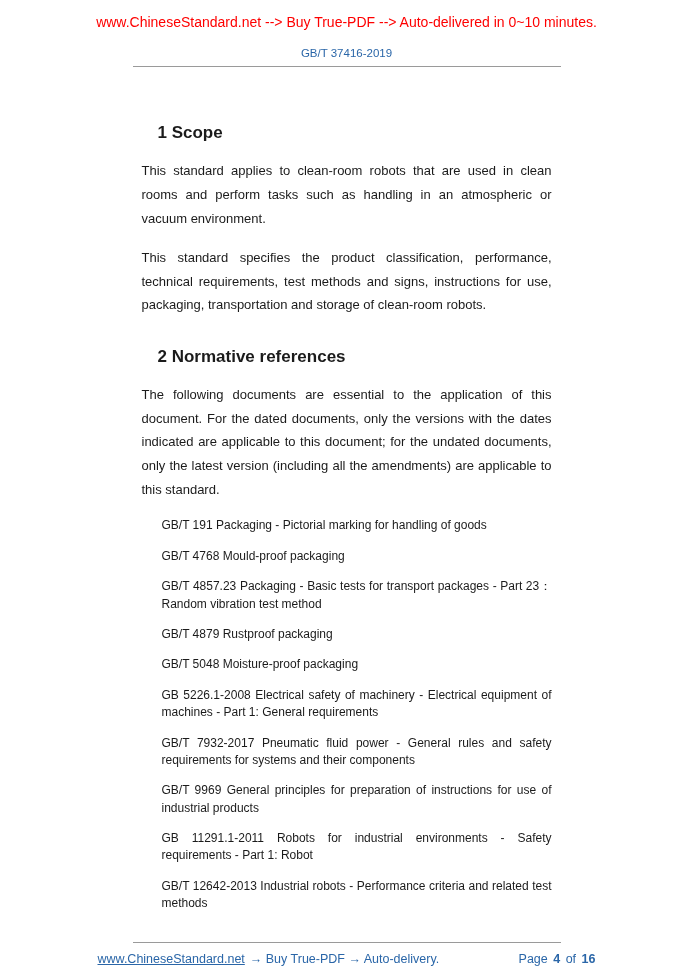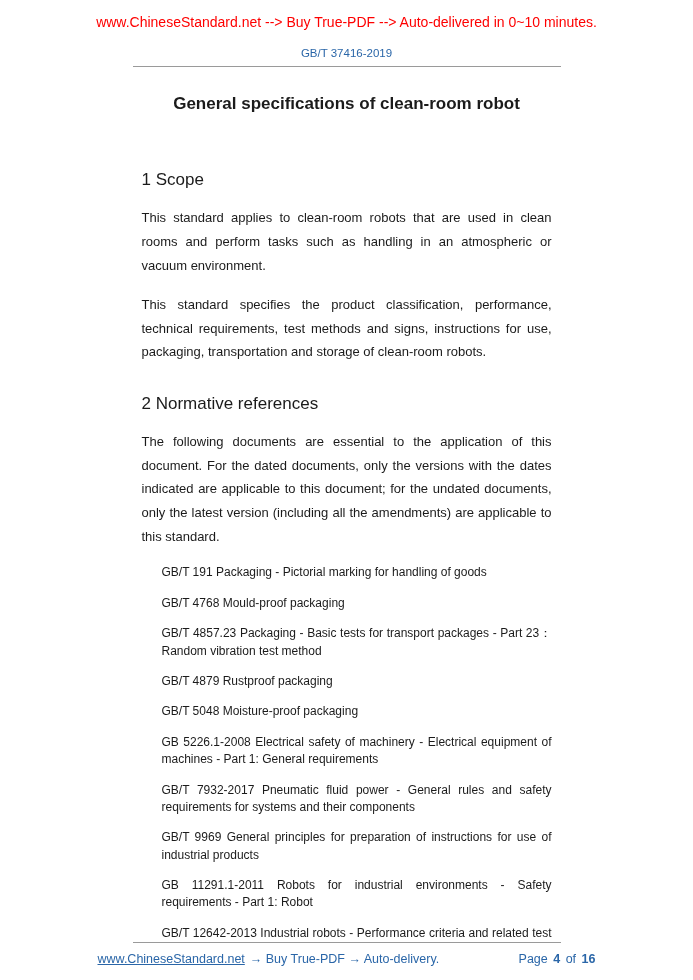--- a/index.html
+++ b/index.html
@@ -8,21 +8,21 @@
     width: 618px; height: 980px; margin: 0 auto; background: #ffffff;
     position: relative; overflow: hidden;
     font-family: "Liberation Sans", sans-serif; color: #1b1b1b;
   }
   .header { text-align: center; padding-top: 13px; }
   .promo { color: #fe0000; font-size: 14px; line-height: 1.3; }
   .docnum { color: #2a66a8; font-size: 11.5px; margin-top: 16px; }
   .rule { border: none; border-top: 1px solid #9a9a9a; margin: 7px 95px 0 95px; }
   .content { padding: 0 104px; }
   .doc-title { font-size: 17px; font-weight: bold; text-align: center; margin: 27px 0 0; }
-  .section-heading { font-size: 17px; font-weight: normal; margin: 56px 0 0; }
+  .section-heading { font-size: 17px; font-weight: bold; margin: 56px 16px 0; }
   .section-heading.second { margin-top: 30px; }
   .body-par { font-size: 13px; line-height: 1.82; text-align: justify; margin: 16px 0 0; }
   .refs { margin-top: 16px; }
   .ref { font-size: 12px; line-height: 1.45; text-align: justify; margin: 0 0 13px 20px; }
   .footer { position: absolute; left: 0; right: 0; bottom: 0; padding-bottom: 14px; background: #ffffff; }
   .footer-rule { border: none; border-top: 1px solid #9a9a9a; margin: 0 95px 9px 95px; }
   .footer-row {
     display: flex; justify-content: space-between; align-items: baseline;
     padding: 0 60px; font-size: 12.5px; color: #2a66a8;
   }
@@ -37,21 +37,20 @@
 <div class="page">
 
   <div class="header">
     <div class="promo">www.ChineseStandard.net --&gt; Buy True-PDF --&gt; Auto-delivered in 0~10 minutes.</div>
     <div class="docnum">GB/T 37416-2019</div>
     <hr class="rule">
   </div>
 
   <div class="content">
 
-    <div class="doc-title">General specifications of clean-room robot</div>
 
     <div class="section-heading">1 Scope</div>
     <p class="body-par">This standard applies to clean-room robots that are used in clean rooms and perform tasks such as handling in an atmospheric or vacuum environment.</p>
     <p class="body-par">This standard specifies the product classification, performance, technical requirements, test methods and signs, instructions for use, packaging, transportation and storage of clean-room robots.</p>
 
     <div class="section-heading second">2 Normative references</div>
     <p class="body-par">The following documents are essential to the application of this document. For the dated documents, only the versions with the dates indicated are applicable to this document; for the undated documents, only the latest version (including all the amendments) are applicable to this standard.</p>
 
     <div class="refs">
       <p class="ref">GB/T 191 Packaging - Pictorial marking for handling of goods</p>

